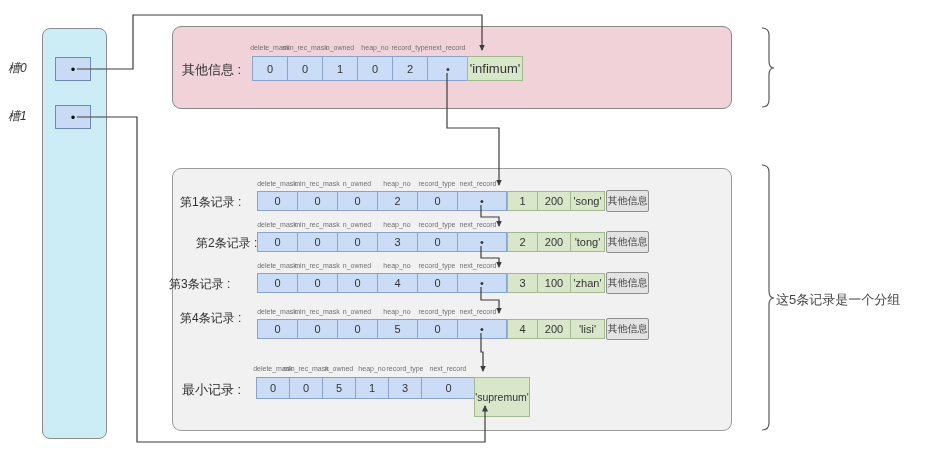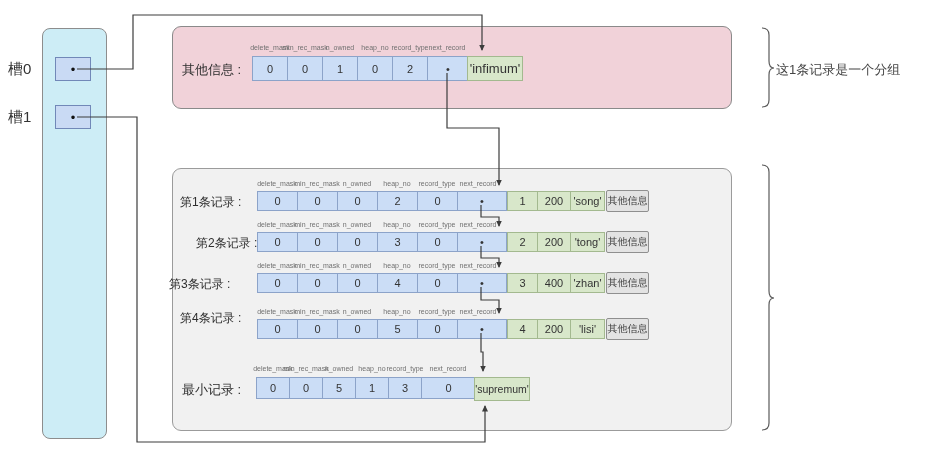--- a/index.html
+++ b/index.html
@@ -7,21 +7,21 @@
           font-family:"Liberation Sans","DejaVu Sans",sans-serif;}
   
   .pinkbox{position:absolute;left:172px;top:26px;width:558px;height:81px;background:#f1d2d9;
            border:1px solid #8a8a8a;border-radius:9px;}
   .graybox{position:absolute;left:172px;top:168px;width:558px;height:261px;background:#f1f1f1;
            border:1px solid #9b9b9b;border-radius:9px;}
   .cyancol{position:absolute;left:42px;top:28px;width:63px;height:409px;background:#cdedf6;
            border:1px solid #8d8d8d;border-radius:8px;}
   .slot{position:absolute;left:55px;width:36px;height:24px;background:#c9daf4;border:1px solid #7188b8;
         display:flex;align-items:center;justify-content:center;font-size:13px;color:#111;box-sizing:border-box;}
-  .sidelabel{position:absolute;left:8px;font-size:15px;color:#333;white-space:nowrap;}
+  .sidelabel{position:absolute;left:8px;font-size:12px;color:#333;white-space:nowrap;font-style:italic;}
   
   .cells{position:absolute;display:flex;background:#cbddf6;border:1px solid #8ca3c9;box-sizing:border-box;}
   .cells>div{flex:none;border-right:1px solid #8ca3c9;display:flex;align-items:center;justify-content:center;
              font-size:11px;color:#333;box-sizing:border-box;}
   .cells>div:last-child{border-right:none;}
   .greens{background:#d8e7ca;border:1px solid #a3b98f;}
   .greens>div{border-right:1px solid #a3b98f;}
   .tagcell{position:absolute;background:#d8e7ca;border:1px solid #a3b98f;display:flex;align-items:center;
            justify-content:center;font-size:10.5px;color:#333;box-sizing:border-box;}
   .other{position:absolute;background:#e3e3e3;border:1px solid #8f8f8f;border-radius:2px;display:flex;
@@ -127,21 +127,21 @@
   <div class="cells" style="left:257px;top:273px;width:250px;height:20px">
     <div style="width:40px">0</div>
     <div style="width:40px">0</div>
     <div style="width:40px">0</div>
     <div style="width:40px">4</div>
     <div style="width:40px">0</div>
     <div style="width:48px" class="ptr">•</div>
   </div>
   <div class="cells greens" style="left:507px;top:273px;width:98px;height:20px">
     <div style="width:30px">3</div>
-    <div style="width:33px">400</div>
+    <div style="width:33px">100</div>
     <div style="width:33px">'zhan'</div>
   </div>
   <div class="other" style="left:606px;top:272px;width:43px;height:22px">其他信息</div>
 
   <div class="rowlabel" style="left:180px;top:310px">第4条记录 :</div>
   <div class="hrow" style="top:308px">
     <span style="left:277px">delete_mask</span>
     <span style="left:317px">min_rec_mask</span>
     <span style="left:357px">n_owned</span>
     <span style="left:397px">heap_no</span>
@@ -173,23 +173,23 @@
     <span style="left:448px">next_record</span>
   </div>
   <div class="cells" style="left:256px;top:377px;width:220px;height:22px">
     <div style="width:33px">0</div>
     <div style="width:33px">0</div>
     <div style="width:33px">5</div>
     <div style="width:33px">1</div>
     <div style="width:33px">3</div>
     <div style="width:53px">0</div>
   </div>
-  <div class="tagcell" style="left:474px;top:377px;width:56px;height:24px">'supremum'</div>
-
-  <div class="ann" style="top:61px">这1条记录是一个分组</div>
+  <div class="tagcell" style="left:474px;top:377px;width:56px;height:40px">'supremum'</div>
+
+  <div class="ann" style="top:291px">这5条记录是一个分组</div>
 
   <svg class="lines" width="939" height="464" viewBox="0 0 939 464">
     <defs>
       <marker id="arr" markerWidth="8" markerHeight="8" refX="5.5" refY="3" orient="auto" markerUnits="userSpaceOnUse">
         <path d="M0,0 L6.5,3 L0,6 Z" fill="#3d3d3d"></path>
       </marker>
     </defs>
     <g stroke="#3d3d3d" stroke-width="1.2" fill="none">
       <path d="M77,69 H133 V15 H482 V50" marker-end="url(#arr)"></path>
       <path d="M77,117 H137 V442 H485 V406" marker-end="url(#arr)"></path>

